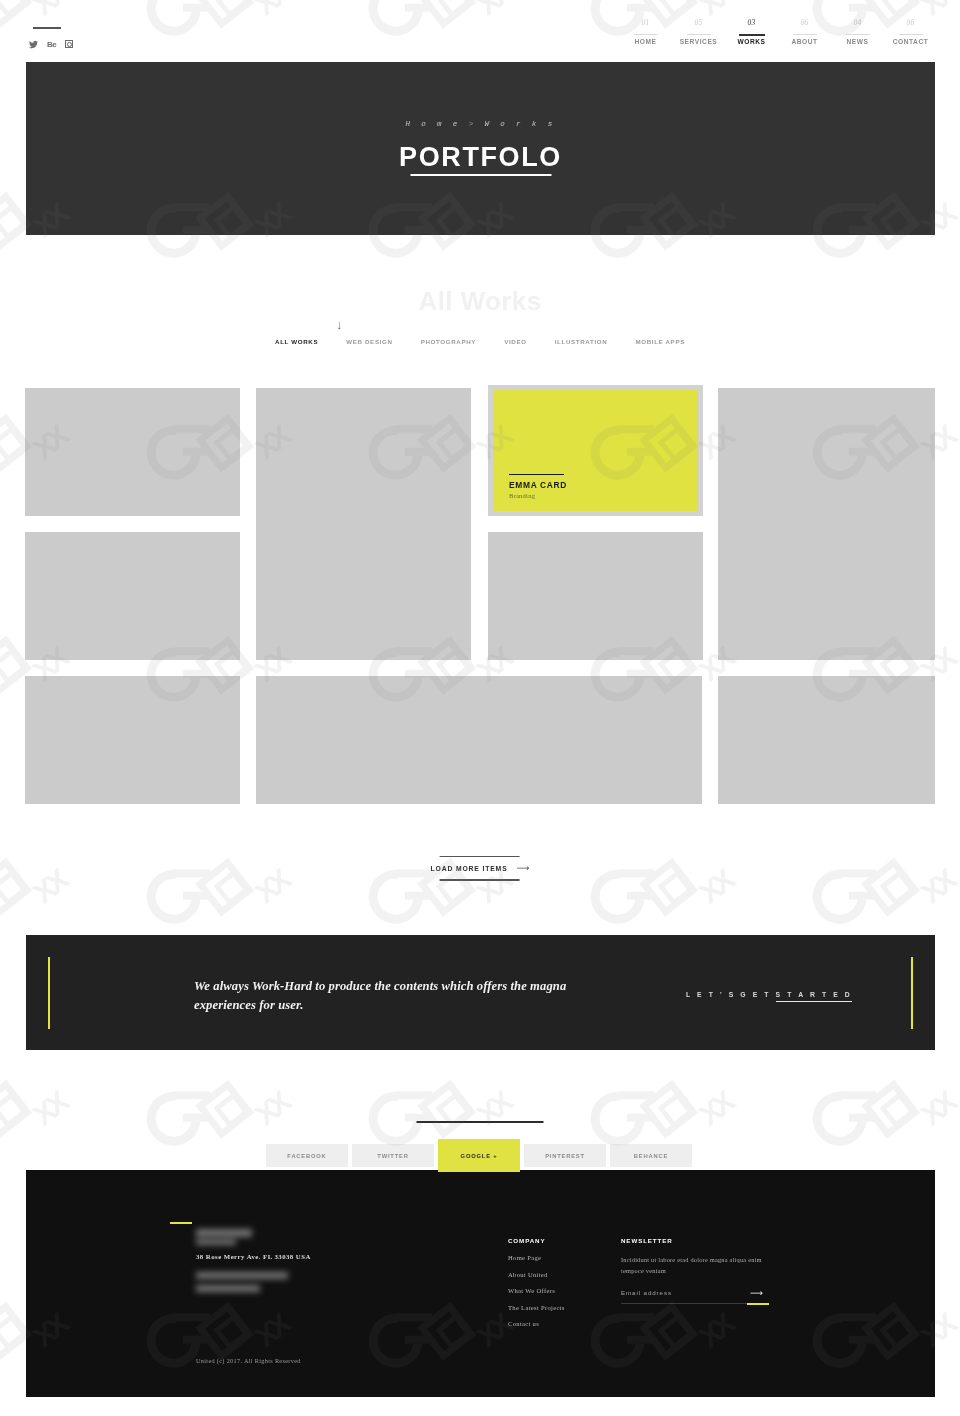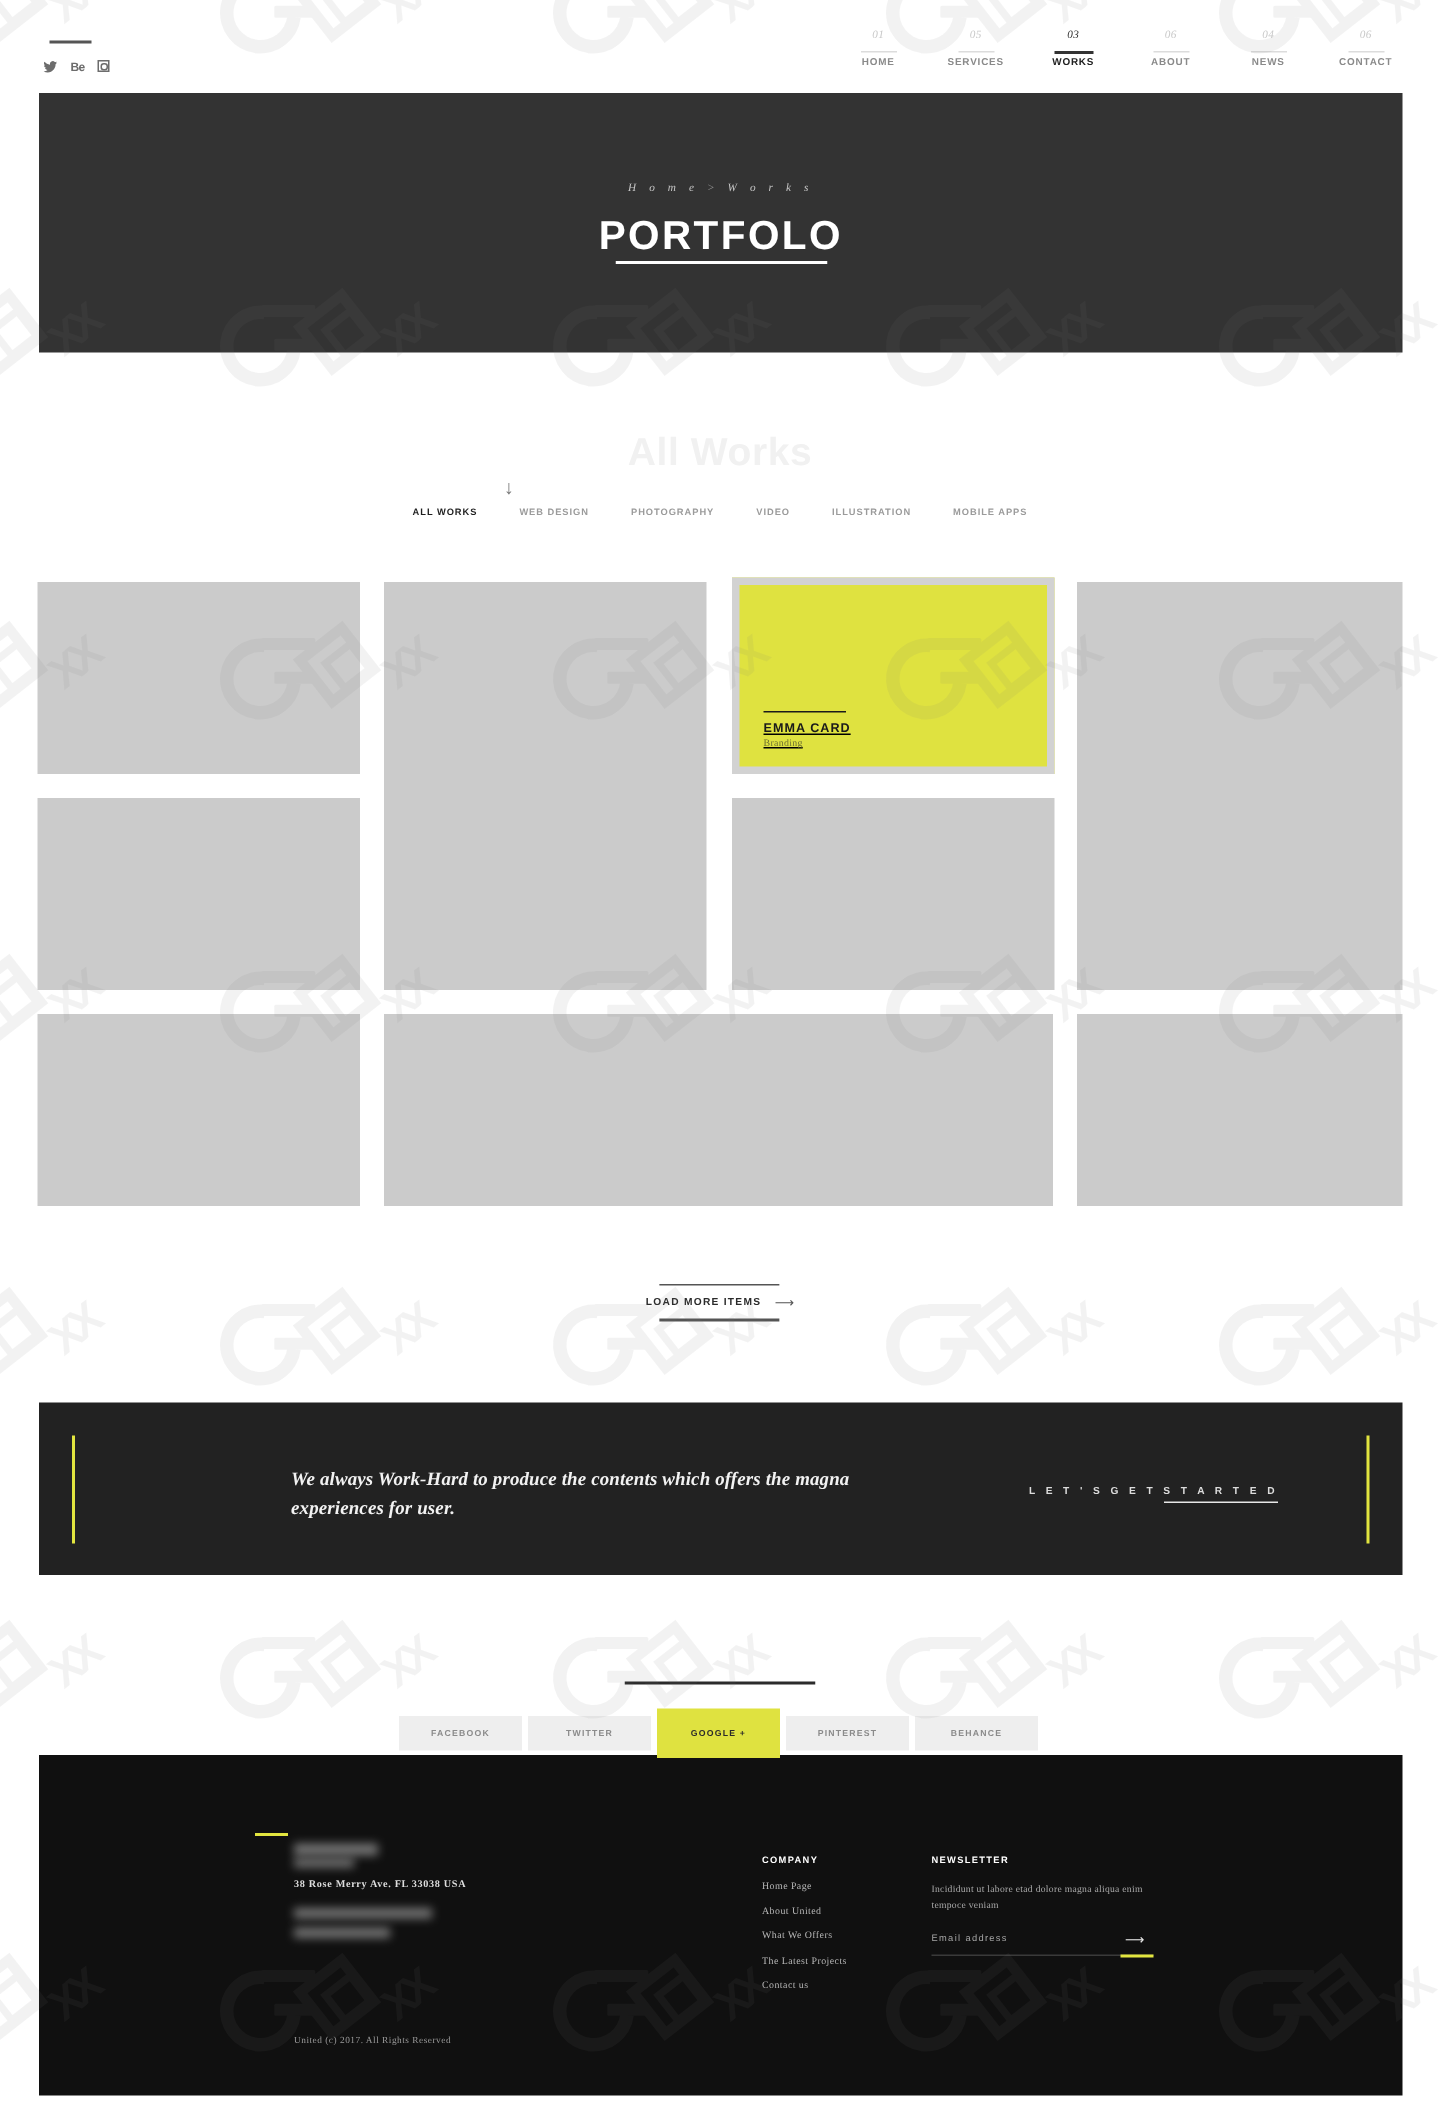--- a/index.html
+++ b/index.html
@@ -124,21 +124,21 @@
     color: #6d6d6d;
     letter-spacing: -0.5px;
     line-height: 9px;
   }
 
   .mainnav {
     position: absolute;
     right: 25px; top: 18px;
     display: flex;
     align-items: flex-start;
-    gap: 16px;
+    gap: 4px;
   }
   .nav-item {
     width: 49px;
     text-align: center;
     cursor: pointer;
     position: relative;
     padding-bottom: 2px;
   }
   .nav-num {
     display: block;
@@ -176,21 +176,21 @@
     position: absolute;
     left: 26px; top: 62px;
     width: 909px; height: 173px;
     background: #333333;
     z-index: 10;
   }
   .breadcrumb {
     position: absolute;
     left: 0; right: 0; top: 58px;
     text-align: center;
-    font-family: Liberation Serif, serif;
+    font-family: Liberation Mono, monospace;
     font-size: 7.5px;
     letter-spacing: 3.4px;
     color: #c6c6c6;
     font-style: italic;
   }
   .breadcrumb .sep { color: #9a9a9a; }
   .hero-title {
     position: absolute;
     left: 0; right: 0; top: 80px;
     text-align: center;
@@ -258,21 +258,20 @@
     cursor: pointer;
   }
   .tile.hovered {
     background: #dfe240;
     border: 5px solid #d2d2d2;
   }
   .tile-cap {
     position: absolute;
     left: 16px;
     bottom: 12px;
-    text-decoration: underline;
   }
   .tile-cap .cap-rule {
     width: 55px; height: 1.4px;
     background: #1a1a1a;
     margin-bottom: 5px;
   }
   .tile-cap .cap-title {
     font-size: 8.4px;
     font-weight: 700;
     letter-spacing: 0.7px;

